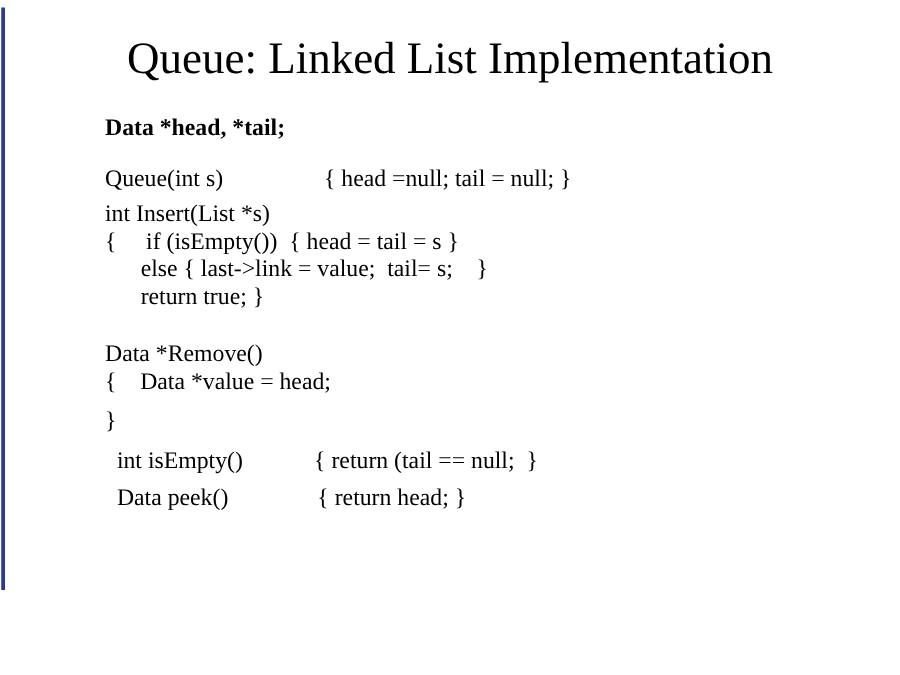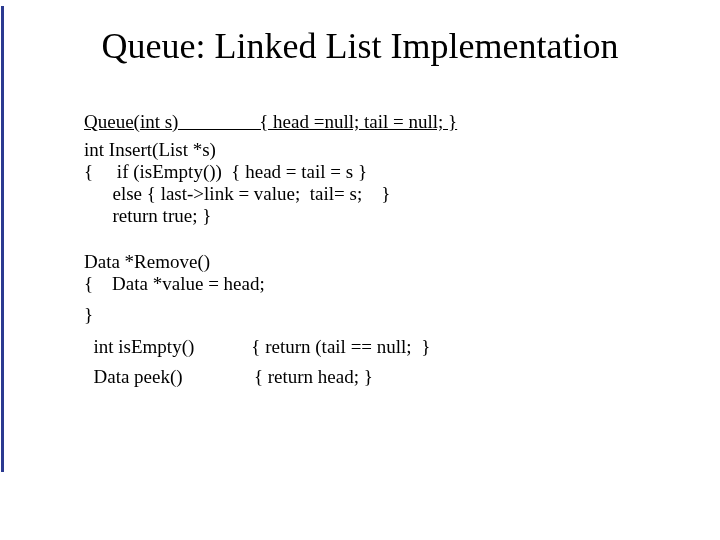--- a/index.html
+++ b/index.html
@@ -51,38 +51,39 @@
     top: 92px;
     right: 4px;
     font-size: 19px;
     line-height: 22px;
   }
   .code .ln {
     white-space: pre;
     height: 22px;
   }
   .ln.bold { font-weight: 700; }
-  .l2  { margin-top: 19px; text-decoration: underline; }
+  .l2  { margin-top: 19px; }
   .l3  { margin-top: 6px; }
   .l7  { margin-top: 24px; }
   .l9  { margin-top: 5px; }
   .l10 { margin-top: 3px; }
   .l11 { margin-top: 9px; }
   .l12 { margin-top: 10px; }
   .l13 { margin-top: 8px; }
 </style>
 </head>
 <body>
 
 <div class="slide" style="--accent: #2b3a91; --bg: #ffffff; --fg: #000000;">
   <div class="left-rule"></div>
 
   <h1 class="title">Queue: Linked List Implementation</h1>
 
   <div class="code">
+    <div class="ln bold l1">Data *head, *tail;</div>
     <div class="ln l2">Queue(int s)                 { head =null; tail = null; }</div>
     <div class="ln l3">int Insert(List *s)</div>
     <div class="ln l4">{     if (isEmpty())  { head = tail = s }</div>
     <div class="ln l5">      else { last-&gt;link = value;  tail= s;    }</div>
     <div class="ln l6">      return true; }</div>
     <div class="ln l7">Data *Remove()</div>
     <div class="ln l8">{    Data *value = head;</div>
     <div class="ln l11">}</div>
     <div class="ln l12">  int isEmpty()            { return (tail == null;  }</div>
     <div class="ln l13">  Data peek()               { return head; }</div>

